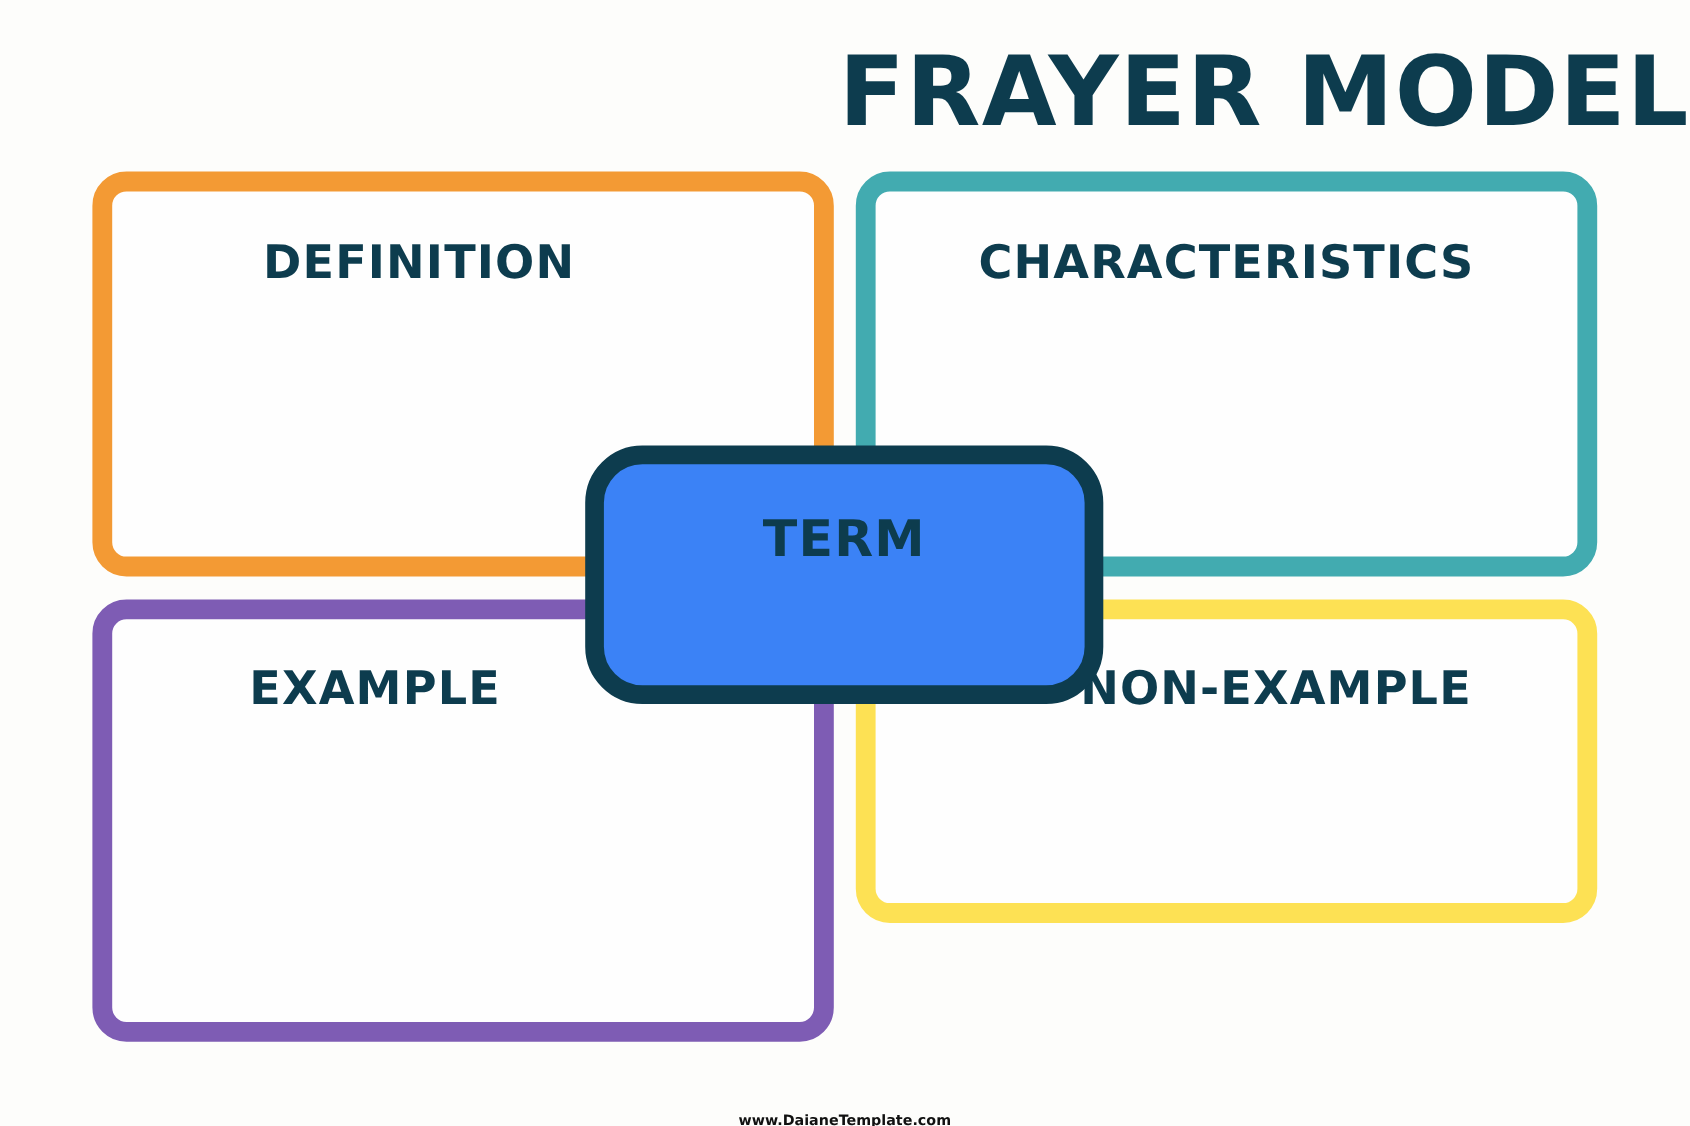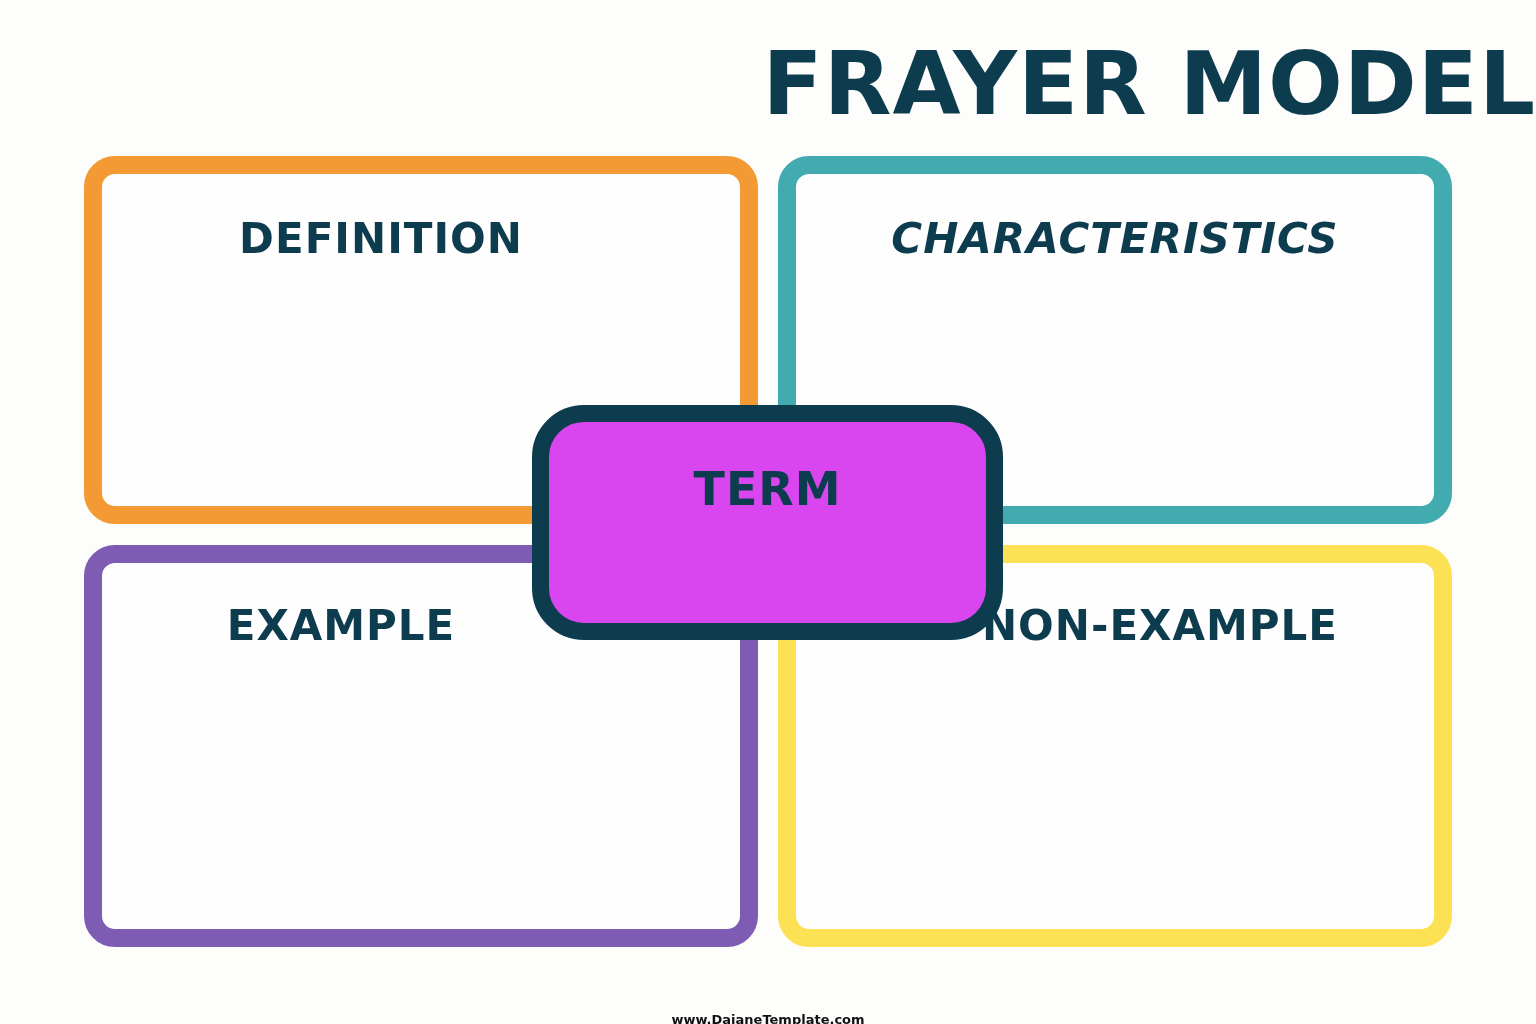--- a/index.html
+++ b/index.html
@@ -3,38 +3,38 @@
 <meta charset="utf-8">
 <style>
   html,body{margin:0;padding:0;}
   body{width:1536px;height:1024px;background:#fdfdfb;position:relative;overflow:hidden;font-family:"DejaVu Sans",sans-serif;}
   .title{position:absolute;left:0;top:34px;width:1536px;text-align:right;font-size:88px;font-weight:bold;color:#0d3c4e;letter-spacing:1px;line-height:100px;}
   .box{position:absolute;box-sizing:border-box;border-style:solid;border-width:18px;border-radius:31px;background:#fefefe;}
   .box .label{position:absolute;left:0;right:0;text-align:center;font-size:42px;font-weight:bold;color:#0d3c4e;letter-spacing:1px;}
   #def{left:84px;top:156px;width:674px;height:368px;}
   #char{left:778px;top:156px;width:674px;height:368px;}
   #ex{left:84px;top:545px;width:674px;height:402px;}
-  #nonex{left:778px;top:545px;width:674px;height:402px;}
+  #nonex{left:778px;top:545px;width:674px;height:294px;}
   #def .label{top:40px;left:-80px;}
   #char .label{top:40px;}
   #ex .label{top:38px;left:-160px;}
   #nonex .label{top:38px;left:90px;}
-  .term{position:absolute;left:532px;top:405px;width:471px;height:235px;box-sizing:border-box;border:17px solid #0d3c4e;border-radius:52px;background:#d946ef;}
+  .term{position:absolute;left:532px;top:405px;width:471px;height:235px;box-sizing:border-box;border:17px solid #0d3c4e;border-radius:52px;background:#3b82f6;}
   .term .label{position:absolute;left:0;right:0;top:40px;text-align:center;font-size:46px;font-weight:bold;color:#0d3c4e;letter-spacing:1px;}
   .footer{position:absolute;left:0;top:968px;width:1536px;text-align:center;font-size:13px;font-weight:bold;color:#111;margin-top:44px;}
 </style>
 </head>
 <body>
 
 <div class="title">FRAYER MODEL</div>
 
 <div class="box" id="def" style="border-color:#f39a34;">
   <div class="label">DEFINITION</div>
 </div>
-<div class="box" id="char" style="border-color:#42abb0;font-style:italic;">
+<div class="box" id="char" style="border-color:#42abb0;">
   <div class="label">CHARACTERISTICS</div>
 </div>
 <div class="box" id="ex" style="border-color:#7e5cb4;padding-left:16px;">
   <div class="label">EXAMPLE</div>
 </div>
 <div class="box" id="nonex" style="border-color:#fde154;">
   <div class="label">NON-EXAMPLE</div>
 </div>
 
 <div class="term">

